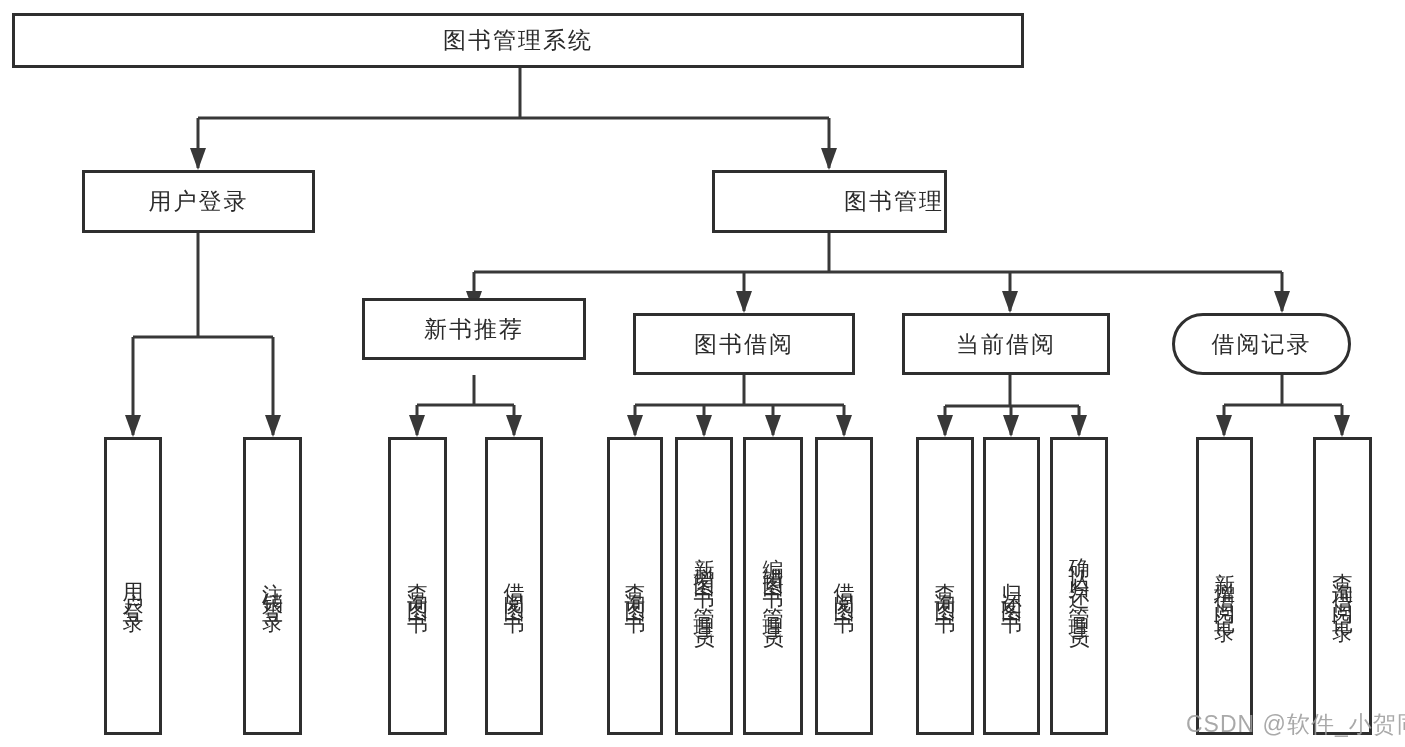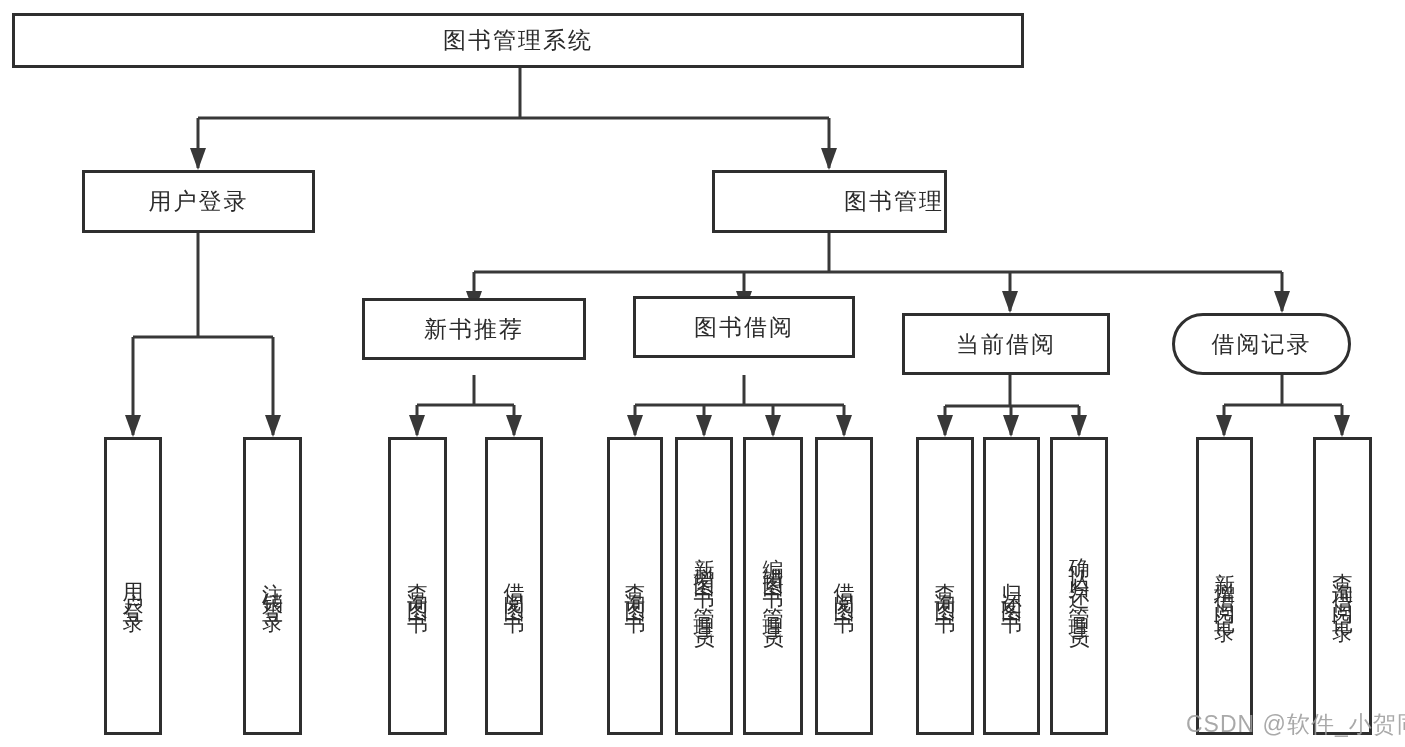--- a/index.html
+++ b/index.html
@@ -119,21 +119,21 @@
   <div class="box hbox" style="left:82px; top:170px; width:233px; height:63px;">
     <span>用户登录</span>
   </div>
   <div class="box hbox" style="left:712px; top:170px; width:235px; height:63px;justify-content:flex-end;">
     <span>图书管理</span>
   </div>
 
   <div class="box hbox" style="left:362px; top:298px; width:224px; height:62px;">
     <span>新书推荐</span>
   </div>
-  <div class="box hbox" style="left:633px; top:296px; width:222px; height:62px;">
+  <div class="box hbox" style="left:633px; top:313px; width:222px; height:62px;">
     <span>图书借阅</span>
   </div>
   <div class="box hbox" style="left:902px; top:313px; width:208px; height:62px;">
     <span>当前借阅</span>
   </div>
   <div class="box hbox" style="left:1172px; top:313px; width:179px; height:62px;border-radius:31px;">
     <span>借阅记录</span>
   </div>
 
   <div class="box leaf" style="left:104px; top:437px; width:58px; height:298px;">

